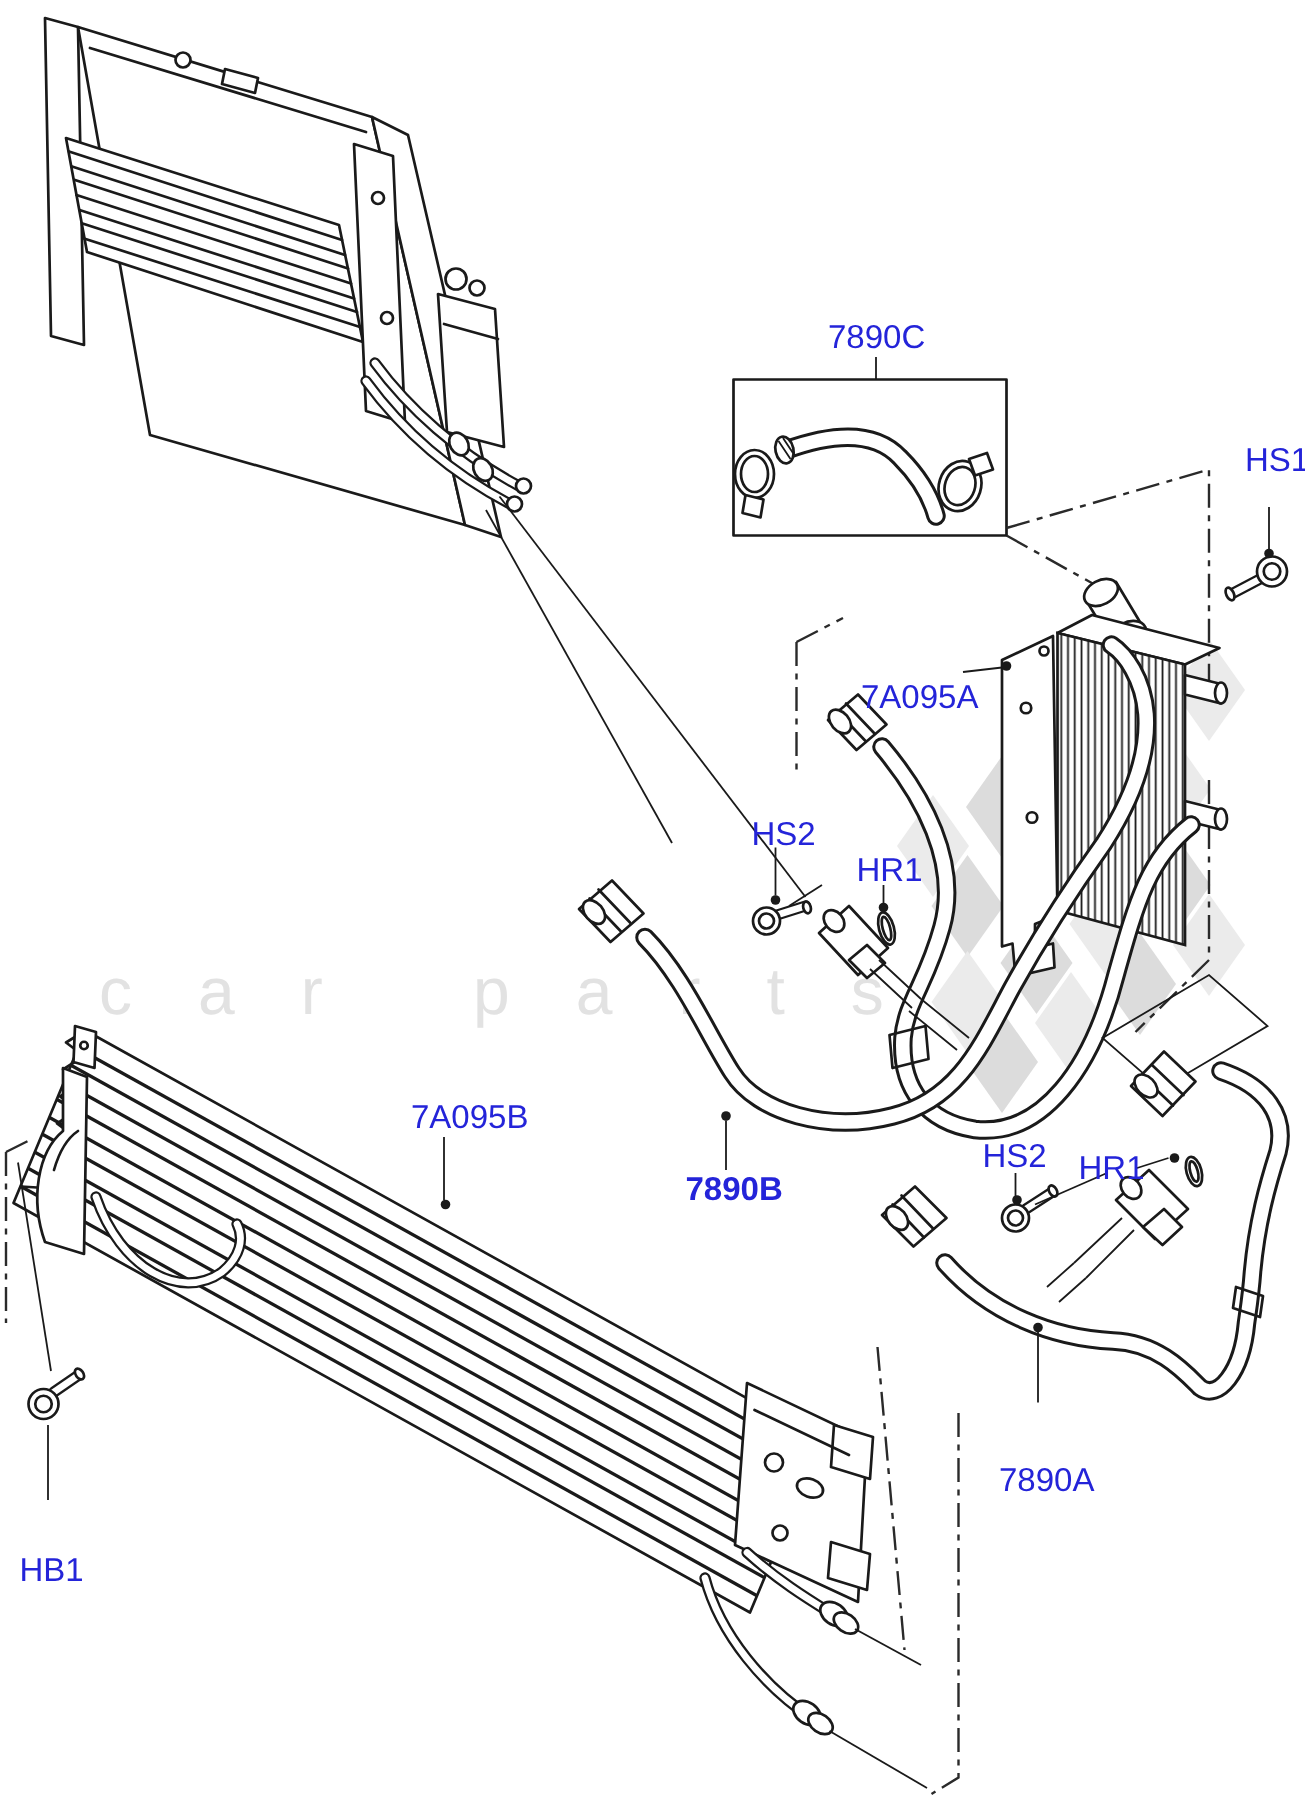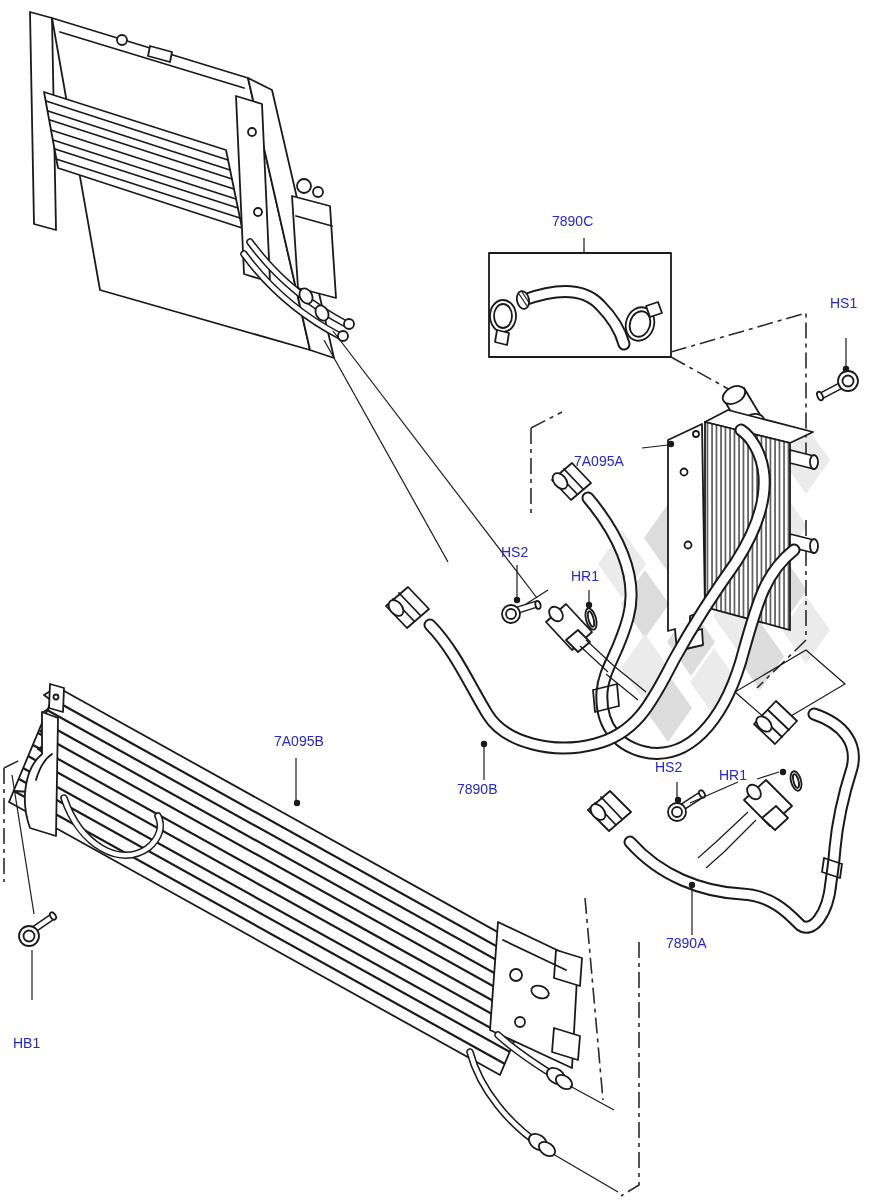--- a/index.html
+++ b/index.html
@@ -19,40 +19,41 @@
     color:var(--brand-pink);user-select:none;
   }
   .wm-sub{
     position:absolute;left:66px;top:640px;z-index:1;
     font-size:44px;font-weight:400;letter-spacing:44px;line-height:1;
     color:var(--sub-gray);user-select:none;white-space:nowrap;
   }
   svg#art{position:absolute;left:0;top:0;z-index:2;}
   .callout{
     position:absolute;z-index:3;color:var(--label-blue);
-    font-size:14px;font-weight:400;line-height:1;letter-spacing:0px;cursor:pointer;
+    font-size:22px;font-weight:400;line-height:1;letter-spacing:0px;cursor:pointer;
   }
   
   .ln  {stroke:var(--line);stroke-width:1.8;fill:none;stroke-linejoin:round;stroke-linecap:round;}
   .lnf {stroke:var(--line);stroke-width:1.8;fill:#ffffff;stroke-linejoin:round;}
   .thin{stroke:var(--line);stroke-width:1.2;fill:none;}
   .stripe{stroke:var(--line);stroke-width:2.2;fill:none;}
   .tube-o{stroke:var(--line);stroke-width:13;fill:none;stroke-linecap:round;}
   .tube-i{stroke:#ffffff;stroke-width:9;fill:none;stroke-linecap:round;}
   .pipe-o{stroke:var(--line);stroke-width:7.5;fill:none;stroke-linecap:round;}
   .pipe-i{stroke:#ffffff;stroke-width:4.5;fill:none;stroke-linecap:round;}
   .phantom{stroke:#2a2a2a;stroke-width:1.6;fill:none;stroke-dasharray:16 5 4 5;}
   .dot{fill:var(--line);stroke:none;}
   .checker{stroke:none;}
 </style>
 </head>
 <body>
 
 <div id="stage">
 
+  <div class="wm-sub">car parts</div>
 
   <svg id="art" width="870" height="1200" viewBox="0 0 870 1200">
     <defs>
       <pattern id="plates" width="4.5" height="12" patternUnits="userSpaceOnUse">
         <rect width="4.5" height="12" fill="#ffffff"></rect>
         <line x1="1" y1="0" x2="1" y2="12" stroke="#1a1a1a" stroke-width="1.2"></line>
       </pattern>
     </defs>
 
     <g>
@@ -315,19 +316,19 @@
       <path class="thin" d="M692,935 L692,888"></path>
         <circle class="dot" cx="692" cy="885" r="3.2"></circle>
     </g>
   </svg>
 
   <div class="callout" style="left:552px;top:214px;">7890C</div>
   <div class="callout" style="left:830px;top:296px;">HS1</div>
   <div class="callout" style="left:574px;top:454px;">7A095A</div>
   <div class="callout" style="left:501px;top:545px;">HS2</div>
   <div class="callout" style="left:571px;top:569px;">HR1</div>
-  <div class="callout" style="left:457px;top:782px;">7890B</div>
+  <div class="callout" style="left:457px;top:782px;font-weight:bold;">7890B</div>
   <div class="callout" style="left:274px;top:734px;">7A095B</div>
   <div class="callout" style="left:655px;top:760px;">HS2</div>
   <div class="callout" style="left:719px;top:768px;">HR1</div>
-  <div class="callout" style="left:666px;top:936px;">7890A</div>
+  <div class="callout" style="left:666px;top:976px;">7890A</div>
   <div class="callout" style="left:13px;top:1002px;margin-top:34px;">HB1</div>
 </div>
 
 </body></html>

